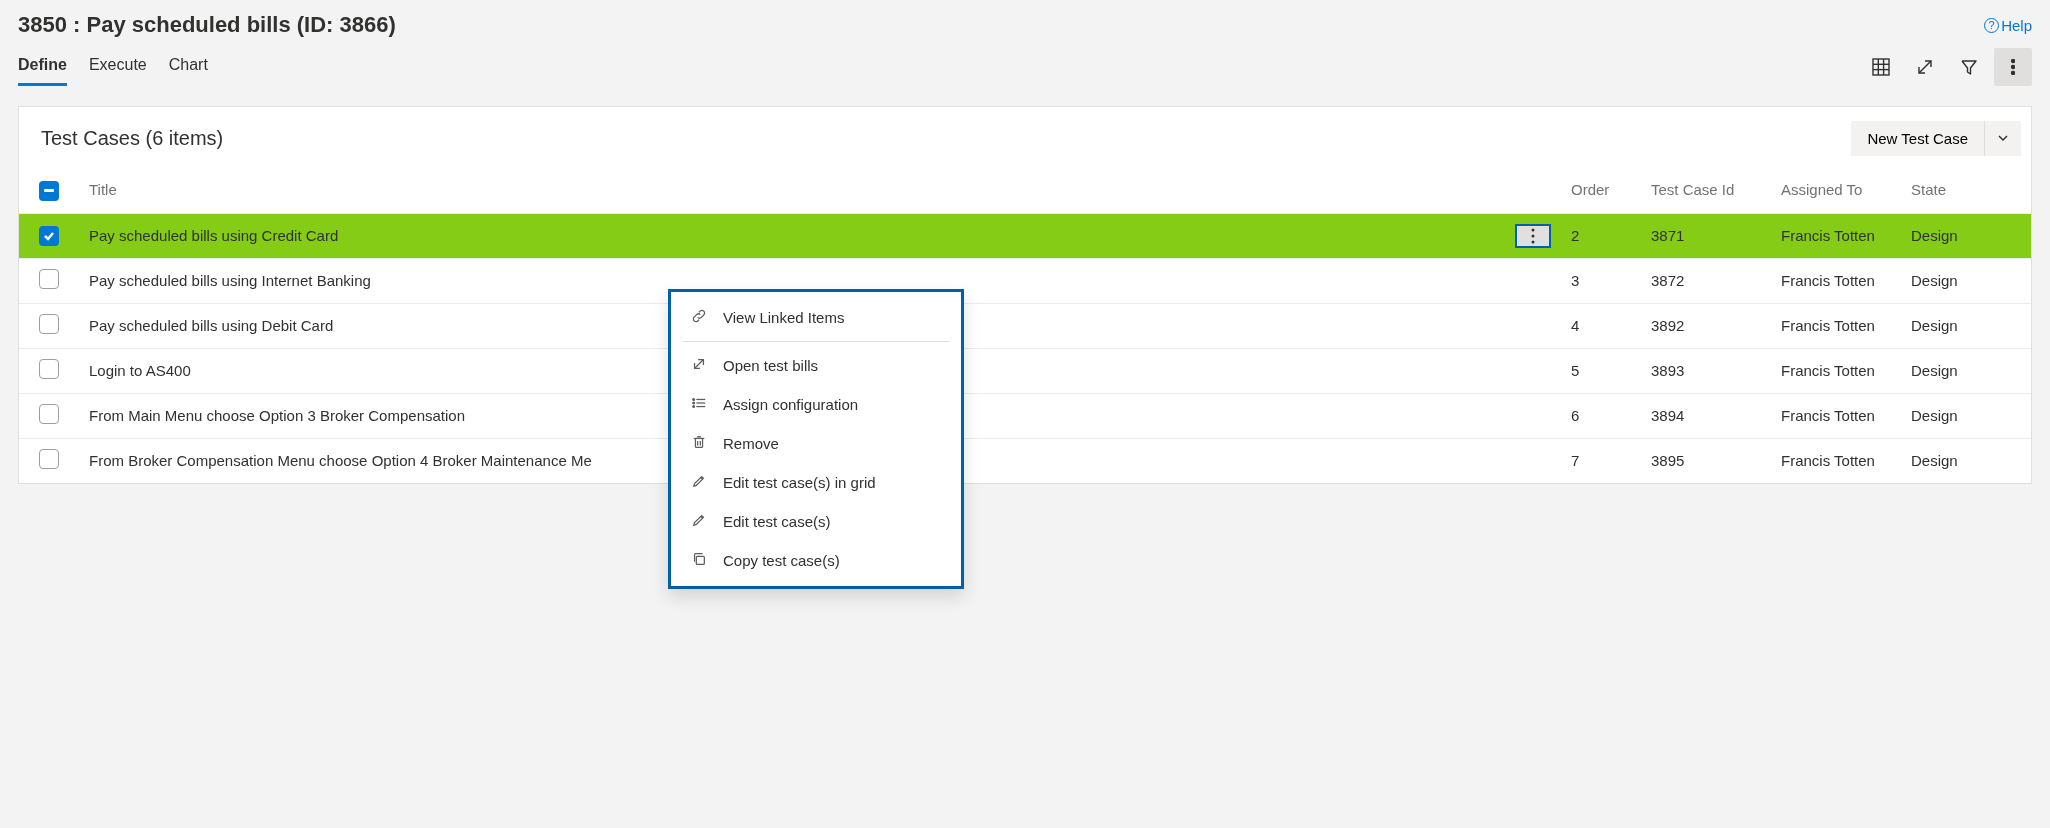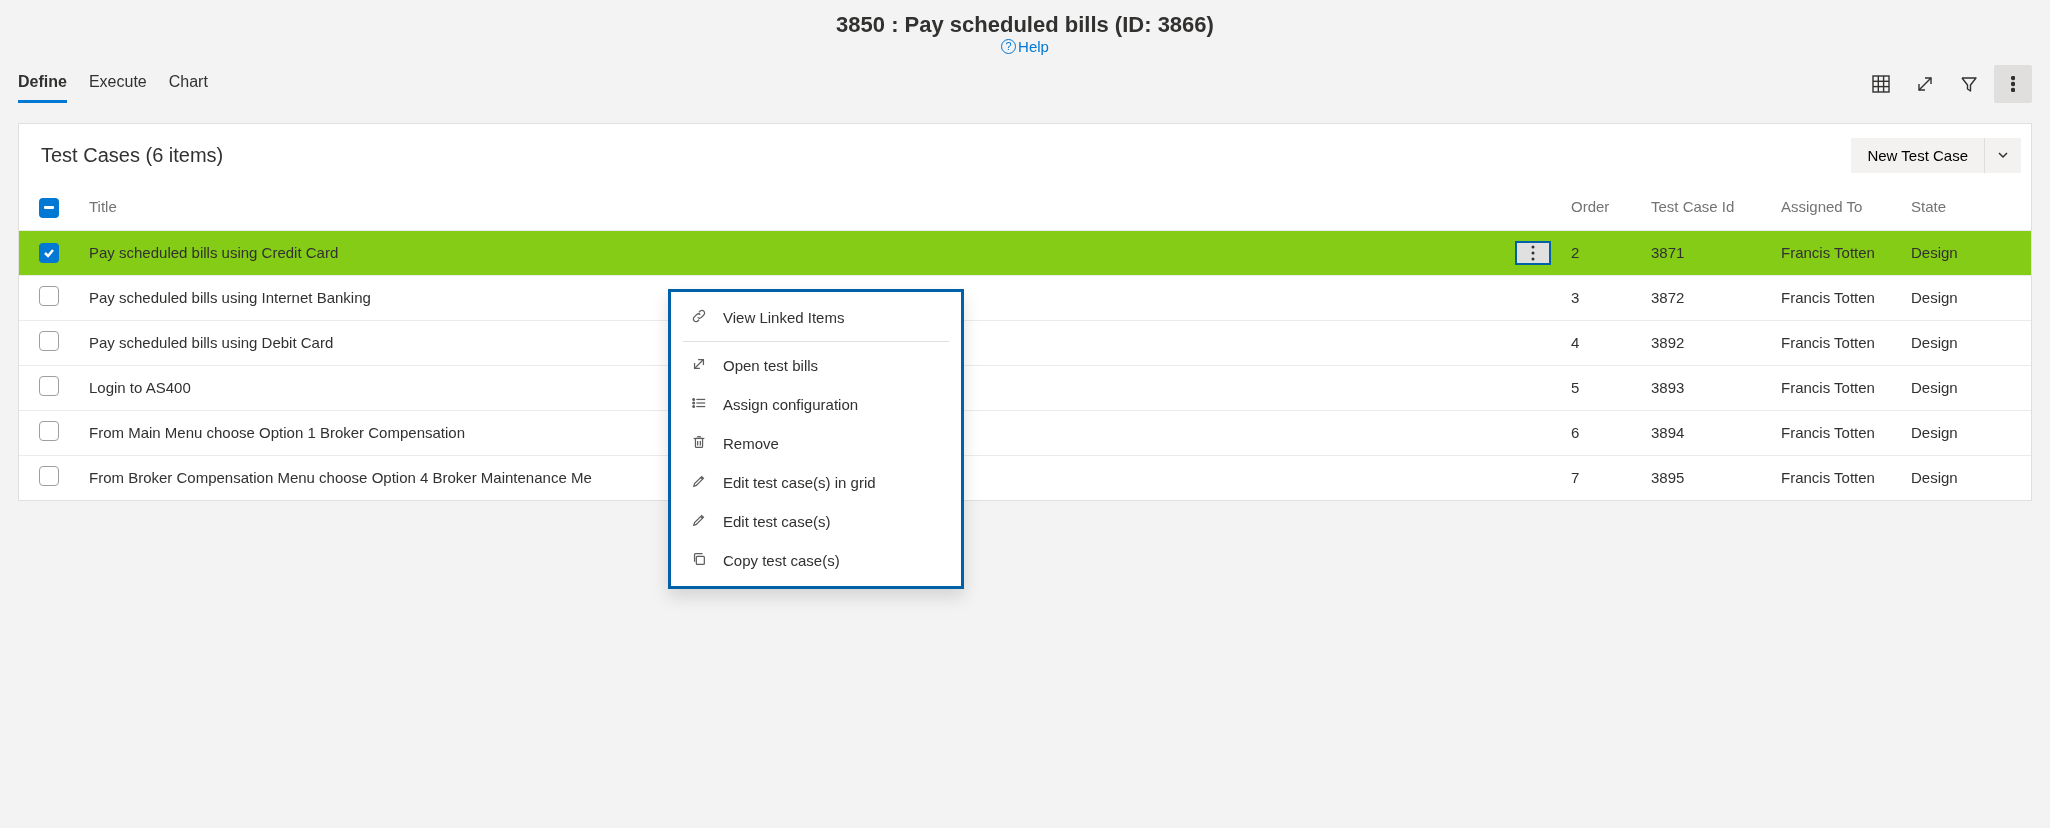--- a/index.html
+++ b/index.html
@@ -12,21 +12,20 @@
     font-size: 14px;
   }
   .page {
     padding: 12px 18px 30px 18px;
   }
   .header {
     display: flex;
     justify-content: space-between;
     align-items: center;
     margin-bottom: 10px;
-    flex-direction: column;
   }
   .page-title {
     font-size: 22px;
     font-weight: 600;
   }
   .help-link {
     color: #0078d4;
     text-decoration: none;
     display: flex;
     align-items: center;
@@ -350,21 +349,21 @@
             </td>
             <td class="col-order">5</td>
             <td class="col-id">3893</td>
             <td class="col-assigned">Francis Totten</td>
             <td class="col-state">Design</td>
           </tr>
           <tr>
             <td class="col-check"><span class="check-empty"></span></td>
             <td class="col-title">
               <div class="title-cell-wrap">
-                <span>From Main Menu choose Option 1 Broker Compensation</span>
+                <span>From Main Menu choose Option 3 Broker Compensation</span>
               </div>
             </td>
             <td class="col-order">6</td>
             <td class="col-id">3894</td>
             <td class="col-assigned">Francis Totten</td>
             <td class="col-state">Design</td>
           </tr>
           <tr>
             <td class="col-check"><span class="check-empty"></span></td>
             <td class="col-title">

